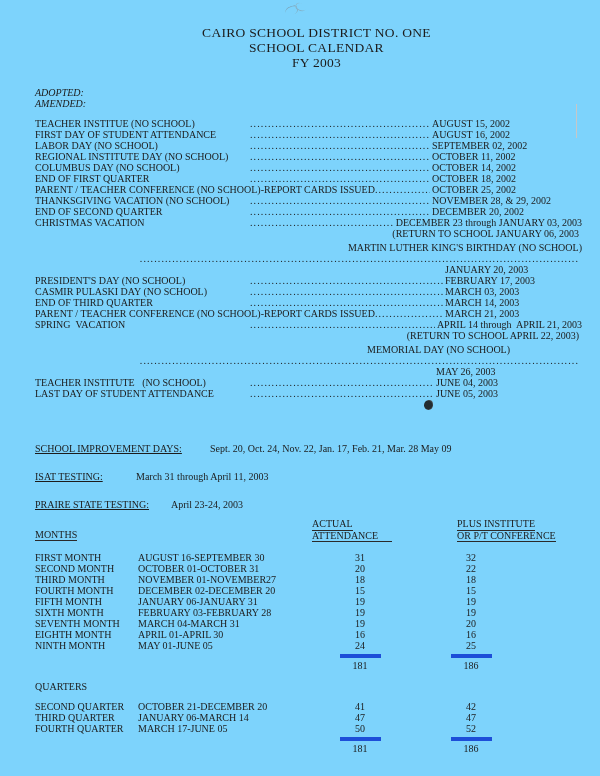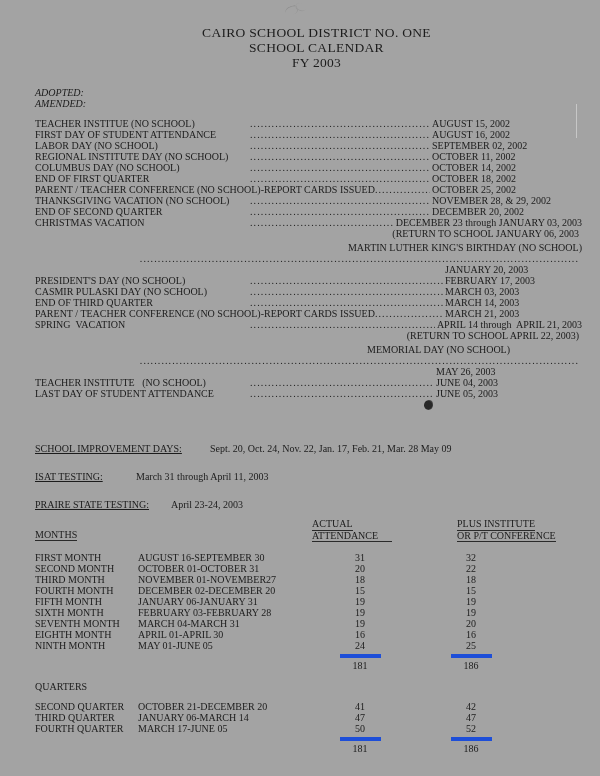--- a/index.html
+++ b/index.html
@@ -1,20 +1,20 @@
 <!DOCTYPE html>
 <html><head>
 <meta charset="utf-8">
 <style>
   html,body{margin:0;padding:0;background:#e8e8e8;}
   .page{
     position:relative;
     width:600px;height:776px;
     margin:0 auto;
-    background:#a3a3a3;
+    background:#7dd3fc;
     box-sizing:border-box;
     padding:25px 18px 0 35px;
     font-family:"Liberation Serif","DejaVu Serif",serif;
     color:#1c1c1c;
     font-size:10px;
     overflow:hidden;
   }
   
   .title-block{position:relative;left:8px;text-align:center;}
   .title-line{font-size:13.5px;line-height:15px;letter-spacing:.3px;}

